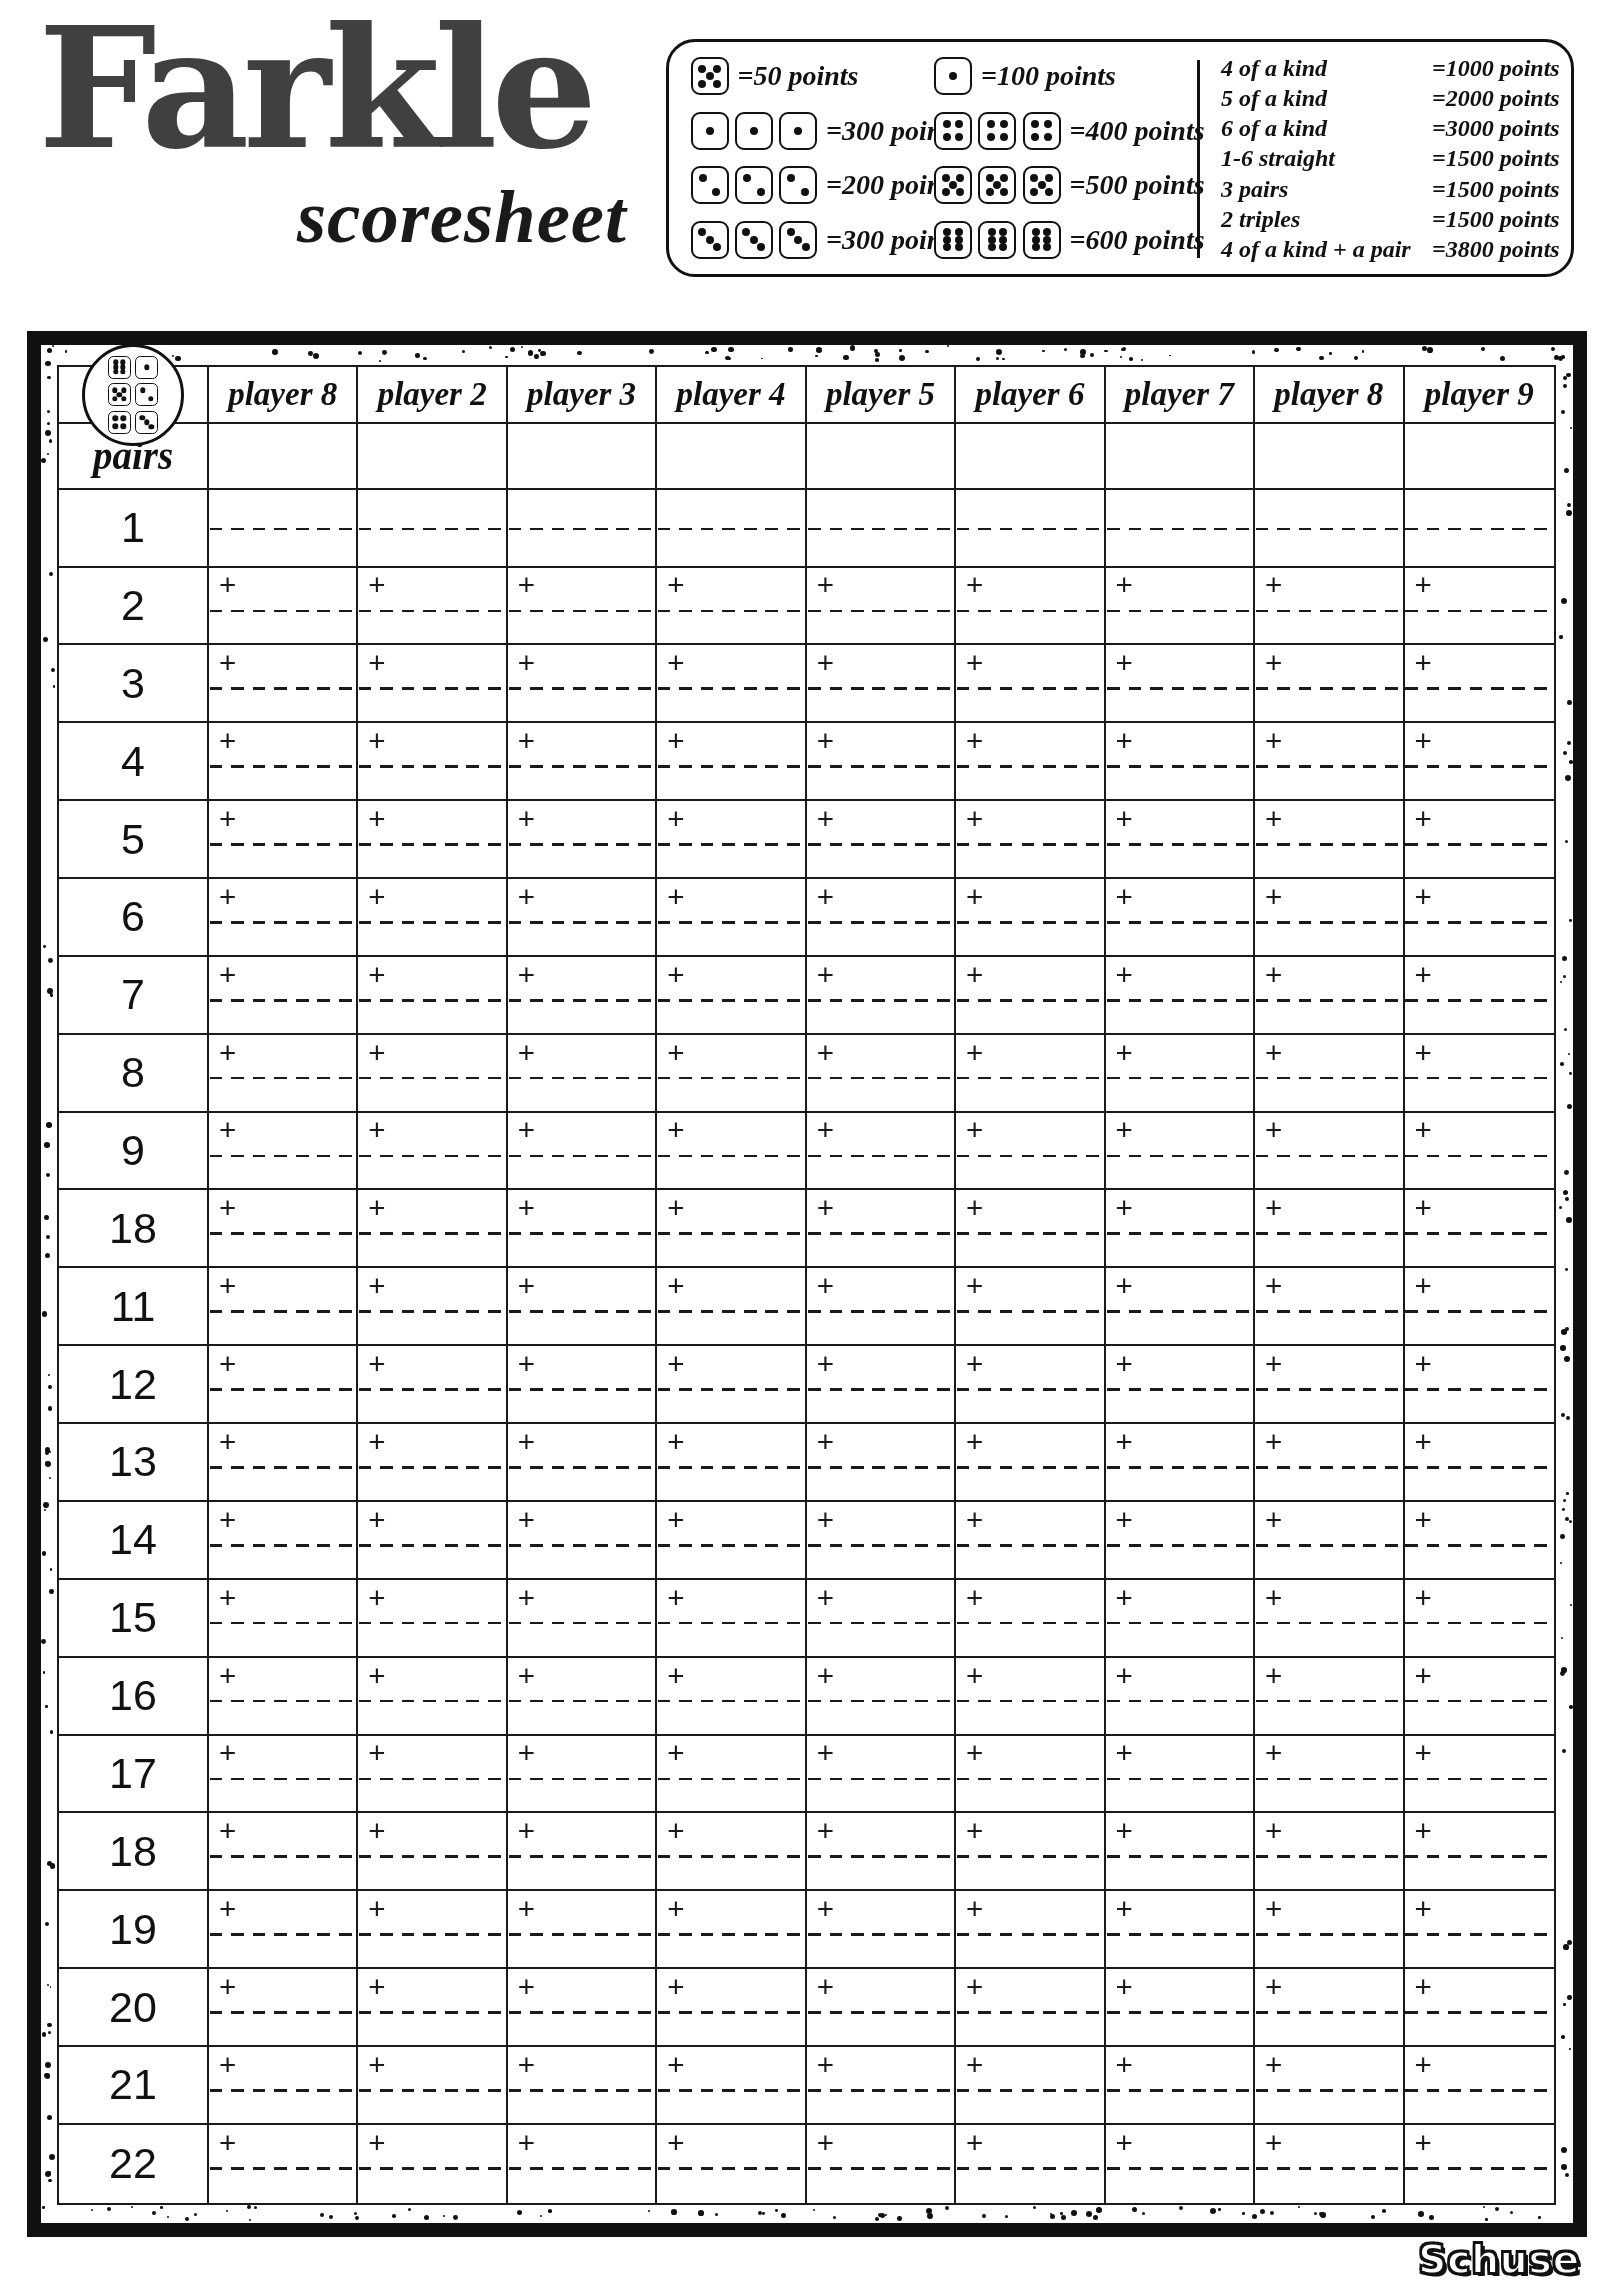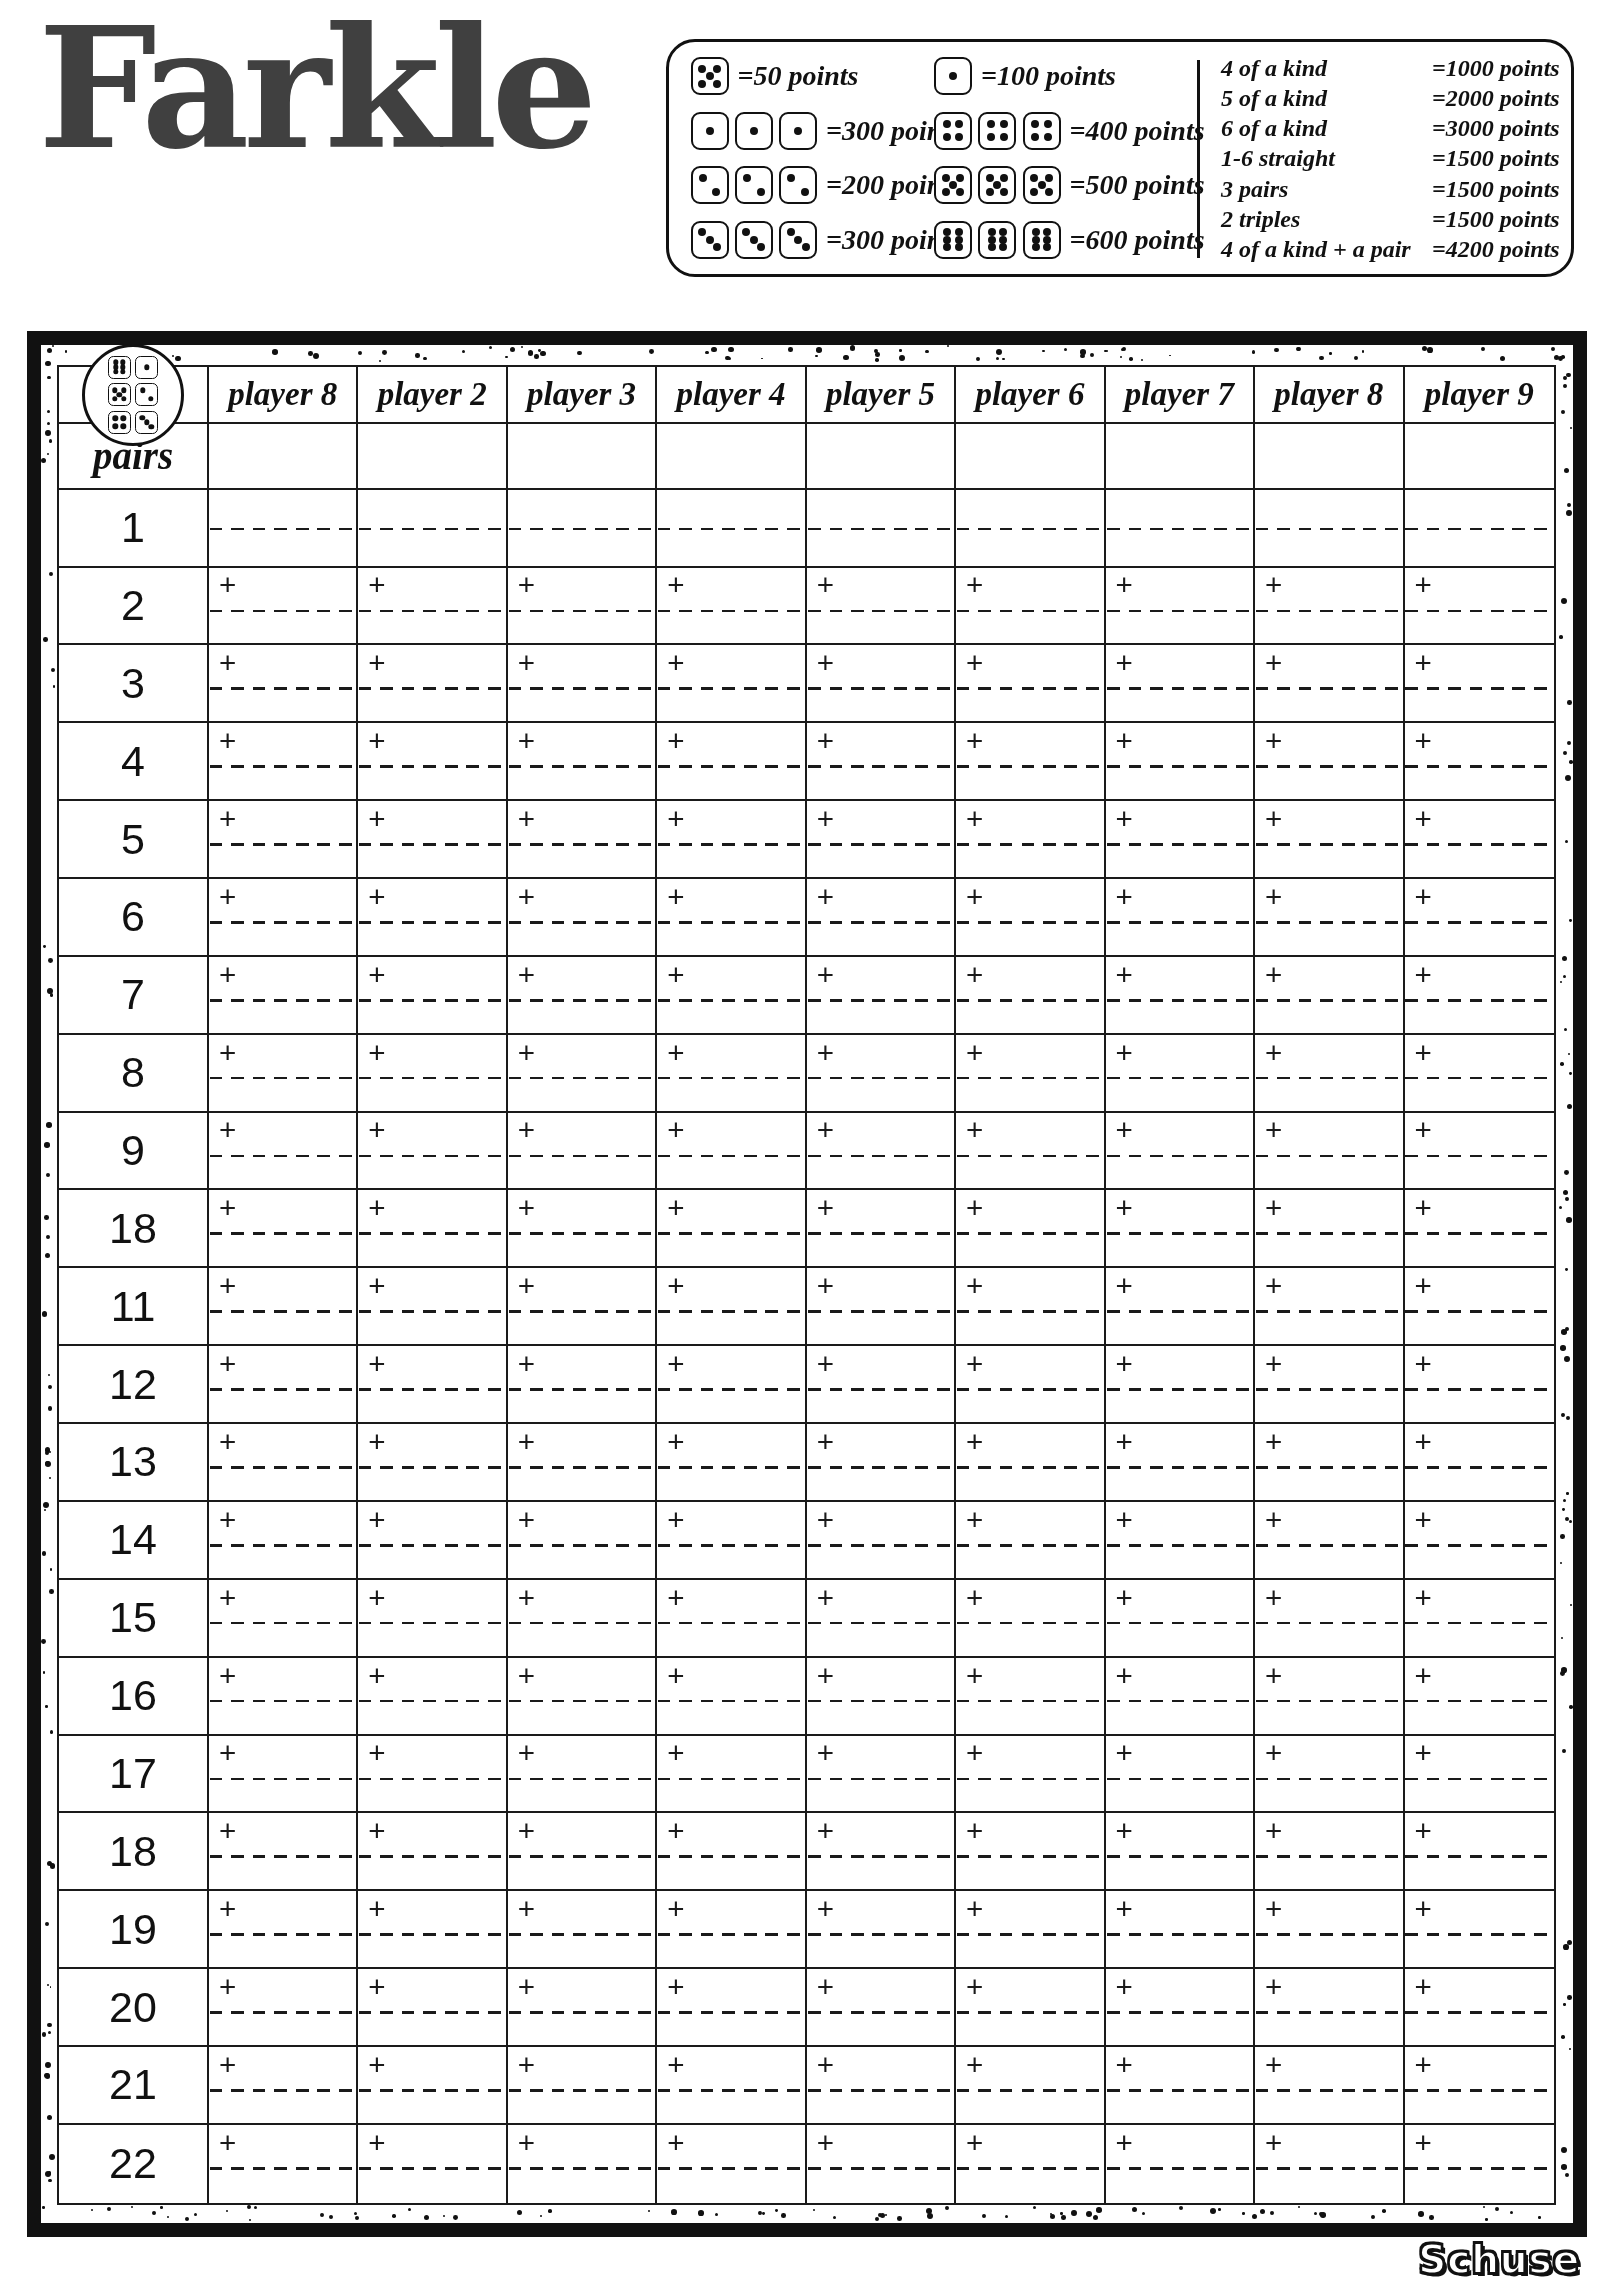--- a/index.html
+++ b/index.html
@@ -70,20 +70,21 @@
                font-family:"DejaVu Sans",sans-serif; font-weight:900; font-size:39px;
                letter-spacing:0.9px; color:#fff; -webkit-text-stroke:1.8px #111;
                text-shadow:3.6px 2.7px 0 #111, -1.8px -1.8px 0 #111, 1.8px -1.8px 0 #111, -1.8px 1.8px 0 #111, 1.8px 1.8px 0 #111; }
 </style>
 </head>
 <body>
 
 <div class="page">
 
   <div class="title">Farkle</div>
+  <div class="subtitle">scoresheet</div>
 
   <div class="legend">
     <div class="lcol lcol1" id="legend-col-1">
         <div class="lrow">
           <div class="dice-group">
             <div class="die" style="height: 38px; width: 38px; border-width: 2.7px; border-radius: 9px;">
               <div class="pip" style="height: 8px; width: 8px; left: 29%; top: 29%;"></div>
               <div class="pip" style="height: 8px; width: 8px; left: 71%; top: 29%;"></div>
               <div class="pip" style="height: 8px; width: 8px; left: 50%; top: 50%;"></div>
               <div class="pip" style="height: 8px; width: 8px; left: 29%; top: 71%;"></div>
@@ -253,21 +254,21 @@
         <div class="crow">
           <span>3 pairs</span>
           <span>=1500 points</span>
         </div>
         <div class="crow">
           <span>2 triples</span>
           <span>=1500 points</span>
         </div>
         <div class="crow">
           <span>4 of a kind + a pair</span>
-          <span>=4200 points</span>
+          <span>=3800 points</span>
         </div>
       </div>
   </div>
 
   <div class="frame">
     <div class="frame-content" id="frame-content">
       <div id="score-grid">
         <div class="corner-logo" id="corner-logo">
             <div class="die" style="height: 23px; width: 23px; border-width: 1.8px; border-radius: 5.4px;">
               <div class="pip" style="height: 5.4px; width: 5.4px; left: 33%; top: 27%;"></div>

